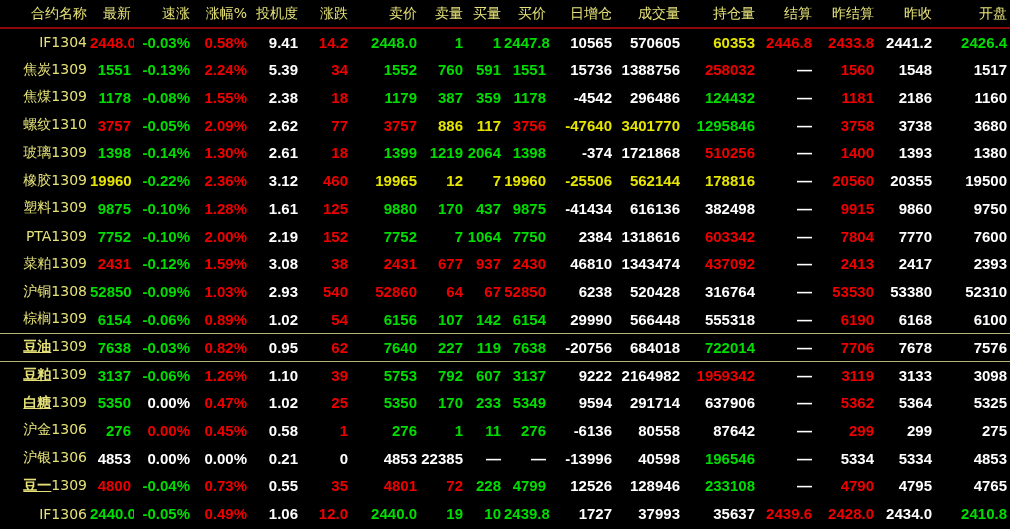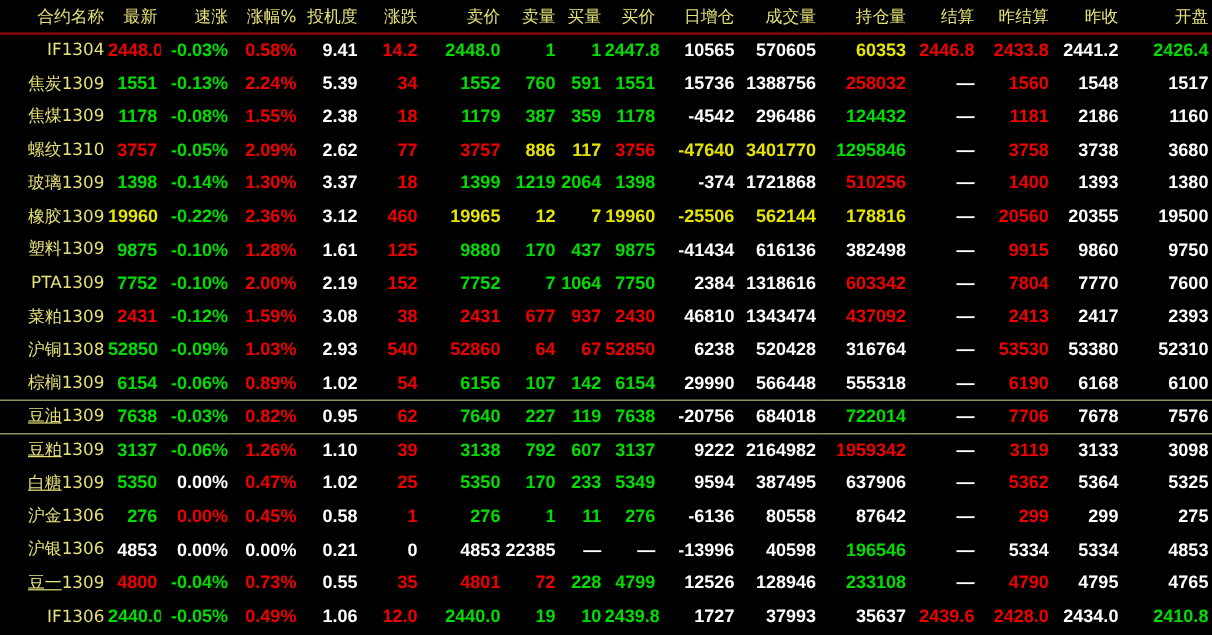--- a/index.html
+++ b/index.html
@@ -42,21 +42,21 @@
     font-size:15px;
     white-space:nowrap;
     overflow:hidden;
   }
   td.name{
     color:var(--name-text);
     font-weight:normal;
     font-size:14px;
     font-family:"DejaVu Sans",sans-serif;
   }
-  td.name .u{text-decoration:underline;}
+  td.name .u{text-decoration:underline;font-weight:bold;}
   tr.selected td{
     border-top:1px solid var(--selected-border);
     border-bottom:1px solid var(--selected-border);
   }
   .cR{color:var(--up-red);}
   .cG{color:var(--down-green);}
   .cW{color:var(--neutral-white);}
   .cY{color:var(--data-yellow);}
 </style>
 </head>
@@ -179,21 +179,21 @@
           <td class="cW">—</td>
           <td class="cR">3758</td>
           <td class="cW">3738</td>
           <td class="cW">3680</td>
         </tr>
         <tr>
           <td class="name"><span>玻璃</span><span>1309</span></td>
           <td class="cG">1398</td>
           <td class="cG">-0.14%</td>
           <td class="cR">1.30%</td>
-          <td class="cW">3.37</td>
+          <td class="cW">2.61</td>
           <td class="cR">18</td>
           <td class="cG">1399</td>
           <td class="cG">1219</td>
           <td class="cG">2064</td>
           <td class="cG">1398</td>
           <td class="cW">-374</td>
           <td class="cW">1721868</td>
           <td class="cR">510256</td>
           <td class="cW">—</td>
           <td class="cR">1400</td>
@@ -333,21 +333,21 @@
           <td class="cW">7678</td>
           <td class="cW">7576</td>
         </tr>
         <tr>
           <td class="name"><span class="u">豆粕</span><span>1309</span></td>
           <td class="cG">3137</td>
           <td class="cG">-0.06%</td>
           <td class="cR">1.26%</td>
           <td class="cW">1.10</td>
           <td class="cR">39</td>
-          <td class="cG">3138</td>
+          <td class="cG">5753</td>
           <td class="cG">792</td>
           <td class="cG">607</td>
           <td class="cG">3137</td>
           <td class="cW">9222</td>
           <td class="cW">2164982</td>
           <td class="cR">1959342</td>
           <td class="cW">—</td>
           <td class="cR">3119</td>
           <td class="cW">3133</td>
           <td class="cW">3098</td>
@@ -357,21 +357,21 @@
           <td class="cG">5350</td>
           <td class="cW">0.00%</td>
           <td class="cR">0.47%</td>
           <td class="cW">1.02</td>
           <td class="cR">25</td>
           <td class="cG">5350</td>
           <td class="cG">170</td>
           <td class="cG">233</td>
           <td class="cG">5349</td>
           <td class="cW">9594</td>
-          <td class="cW">387495</td>
+          <td class="cW">291714</td>
           <td class="cW">637906</td>
           <td class="cW">—</td>
           <td class="cR">5362</td>
           <td class="cW">5364</td>
           <td class="cW">5325</td>
         </tr>
         <tr>
           <td class="name"><span>沪金</span><span>1306</span></td>
           <td class="cG">276</td>
           <td class="cR">0.00%</td>

